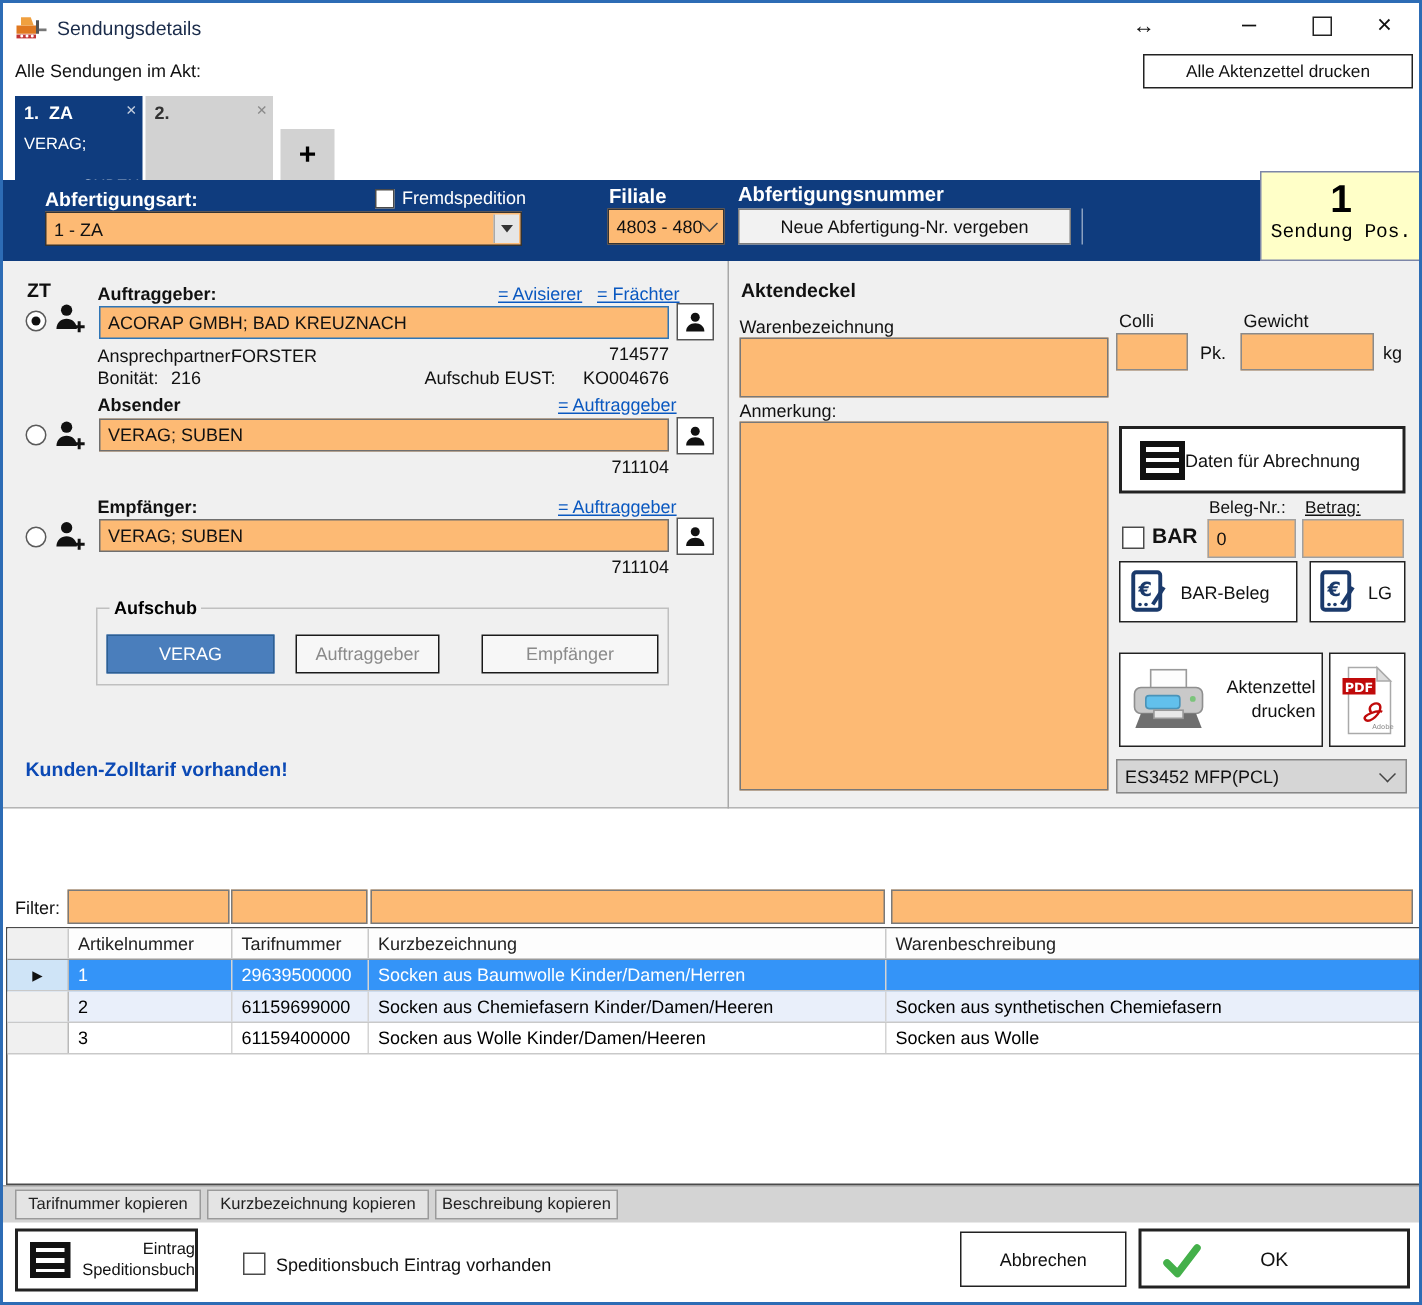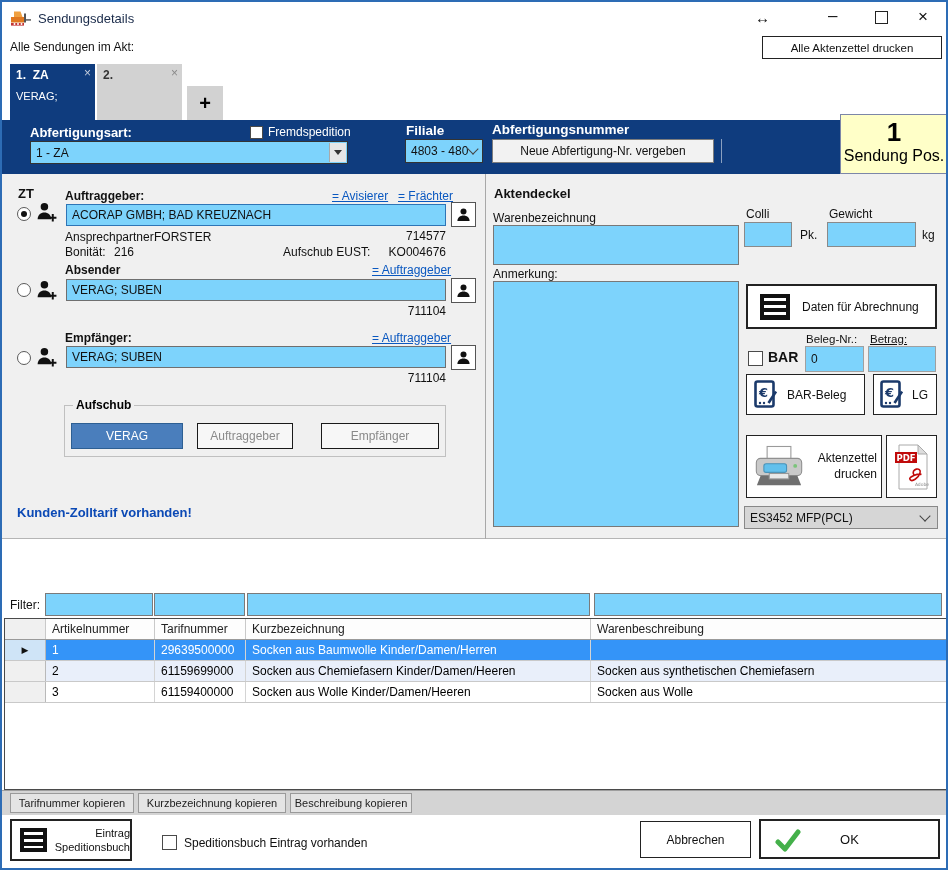--- a/index.html
+++ b/index.html
@@ -6,21 +6,21 @@
   body { font-family:"Liberation Sans", sans-serif; background:#888; }
   #frame {
     position:relative; width:948px; height:870px; background:#fff;
     border:2px solid #2d6cb5; overflow:hidden; font-family:"Liberation Sans", sans-serif;
   }
   .abs { position:absolute; }
   .lbl { position:absolute; font-size:12px; color:#111; white-space:nowrap; }
   .b { font-weight:bold; }
   .white { color:#fff; }
   .field {
-    position:absolute; background:#7dd3fc; border:1px solid #6f6f6f; font-size:12px;
+    position:absolute; background:#fdba74; border:1px solid #6f6f6f; font-size:12px;
     color:#111; padding:2px 5px; display:flex; align-items:center;
     overflow:hidden; white-space:nowrap;
   }
   .link { position:absolute; font-size:12px; color:#0a58c0; text-decoration:underline; white-space:nowrap; cursor:pointer; }
   .num { position:absolute; font-size:12px; color:#111; width:70px; text-align:right; white-space:nowrap; }
   .cb { position:absolute; width:13px; height:13px; background:#fff; border:1px solid #4a4a4a; }
   .radio { position:absolute; width:14px; height:14px; border:1px solid #5a5a5a; border-radius:50%; background:#fff; }
   .radio.sel::after { content:""; position:absolute; left:3px; top:3px; width:6px; height:6px; border-radius:50%; background:#111; }
   .btn-plain {
     position:absolute; background:#fff; border:1px solid #222; display:flex;
@@ -113,21 +113,21 @@
   <span class="lbl white b" style="left:404px;top:121px;font-size:13.5px;">Filiale</span>
   <div class="field" style="left:403px;top:137px;width:78px;height:24px;border-color:#333;padding-right:16px;">
     <span>4803 - 480</span>
     <span class="chev" style="position:absolute;right:5px;top:9px;"></span>
   </div>
   <span class="lbl white b" style="left:490px;top:120px;font-size:13.5px;">Abfertigungsnummer</span>
   <button class="btn-plain" style="left:490px;top:137px;width:222px;height:24px;background:#f2f2f2;border:1px solid #7d7d7d;">Neue Abfertigung-Nr. vergeben</button>
   <span class="abs" style="left:719px;top:137px;width:1px;height:24px;background:#8aa0c0;"></span>
   <div class="abs" style="left:838px;top:112px;width:108px;height:60px;background:#ffffc8;border:1px solid #7c86a8;text-align:center;">
     <div style="font-size:26px;font-weight:bold;line-height:30px;margin-top:2px;">1</div>
-    <div style="font-size:16px;">Sendung Pos.</div>
+    <div style="font-size:13px;font-family:Liberation Mono, monospace;">Sendung Pos.</div>
   </div>
 
   <div id="panels"></div>
   <span class="abs" style="left:483px;top:172px;width:1px;height:365px;background:#a8a8a8;"></span>
 
   <span class="lbl b" style="left:16px;top:184px;font-size:13px;">ZT</span>
   <span class="radio sel" style="left:15px;top:205px;"></span>
   <span class="radio" style="left:15px;top:281px;"></span>
   <span class="radio" style="left:15px;top:349px;"></span>
 
@@ -206,21 +206,21 @@
   <div class="field" style="left:491px;top:223px;width:246px;height:40px;border-color:#787878;align-items:flex-start;"></div>
   <span class="lbl" style="left:744px;top:205px;">Colli</span>
   <div class="field" style="left:742px;top:220px;width:48px;height:25px;border-color:#8a8a8a;"></div>
   <span class="lbl" style="left:798px;top:226px;">Pk.</span>
   <span class="lbl" style="left:827px;top:205px;">Gewicht</span>
   <div class="field" style="left:825px;top:220px;width:89px;height:25px;border-color:#8a8a8a;"></div>
   <span class="lbl" style="left:920px;top:226px;">kg</span>
   <span class="lbl" style="left:491px;top:265px;">Anmerkung:</span>
   <div class="field" style="left:491px;top:279px;width:246px;height:246px;border-color:#787878;align-items:flex-start;"></div>
 
-  <button class="btn-plain" style="left:744px;top:282px;width:191px;height:45px;border-width:2px;justify-content:flex-start;padding-left:12px;gap:12px;">
+  <button class="btn-plain" style="left:744px;top:282px;width:191px;height:45px;border-width:2px;justify-content:flex-start;padding-left:12px;">
     <span class="list-icon" style="width:30px;height:26px;"></span>
     <span>Daten für Abrechnung</span>
   </button>
   <span class="lbl" style="left:804px;top:331px;font-size:11.5px;">Beleg-Nr.:</span>
   <span class="lbl" style="left:868px;top:331px;font-size:11.5px;text-decoration:underline;">Betrag:</span>
   <span class="cb" style="left:746px;top:349px;width:15px;height:15px;"></span>
   <span class="lbl b" style="left:766px;top:347px;font-size:14px;">BAR</span>
   <div class="field" style="left:803px;top:344px;width:59px;height:26px;border-color:#a0a0a0;">0</div>
   <div class="field" style="left:866px;top:344px;width:68px;height:26px;border-color:#a0a0a0;"></div>
 

